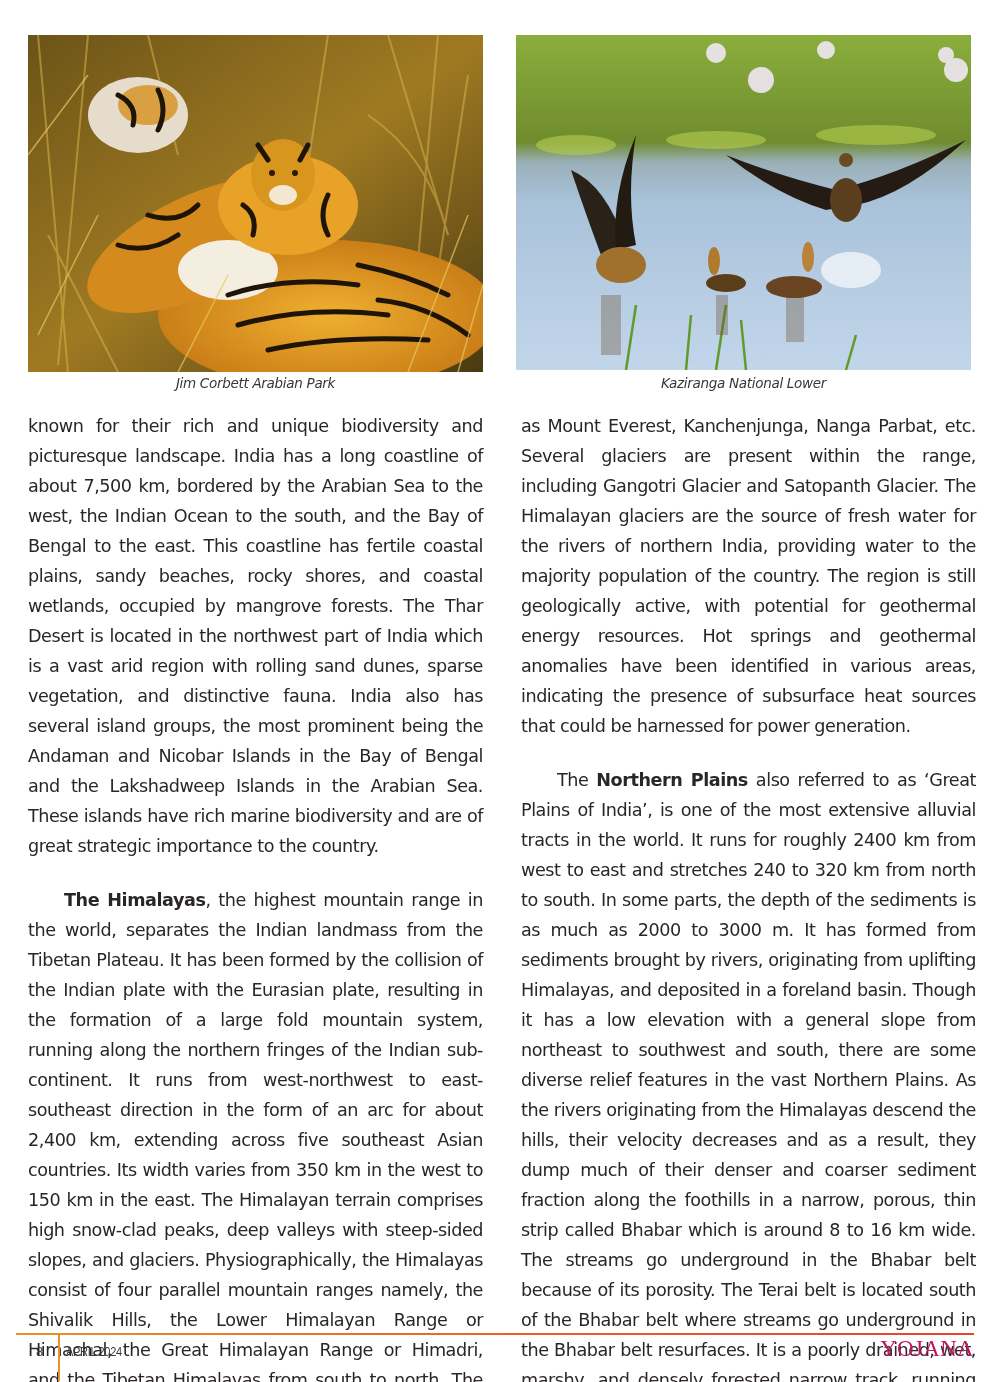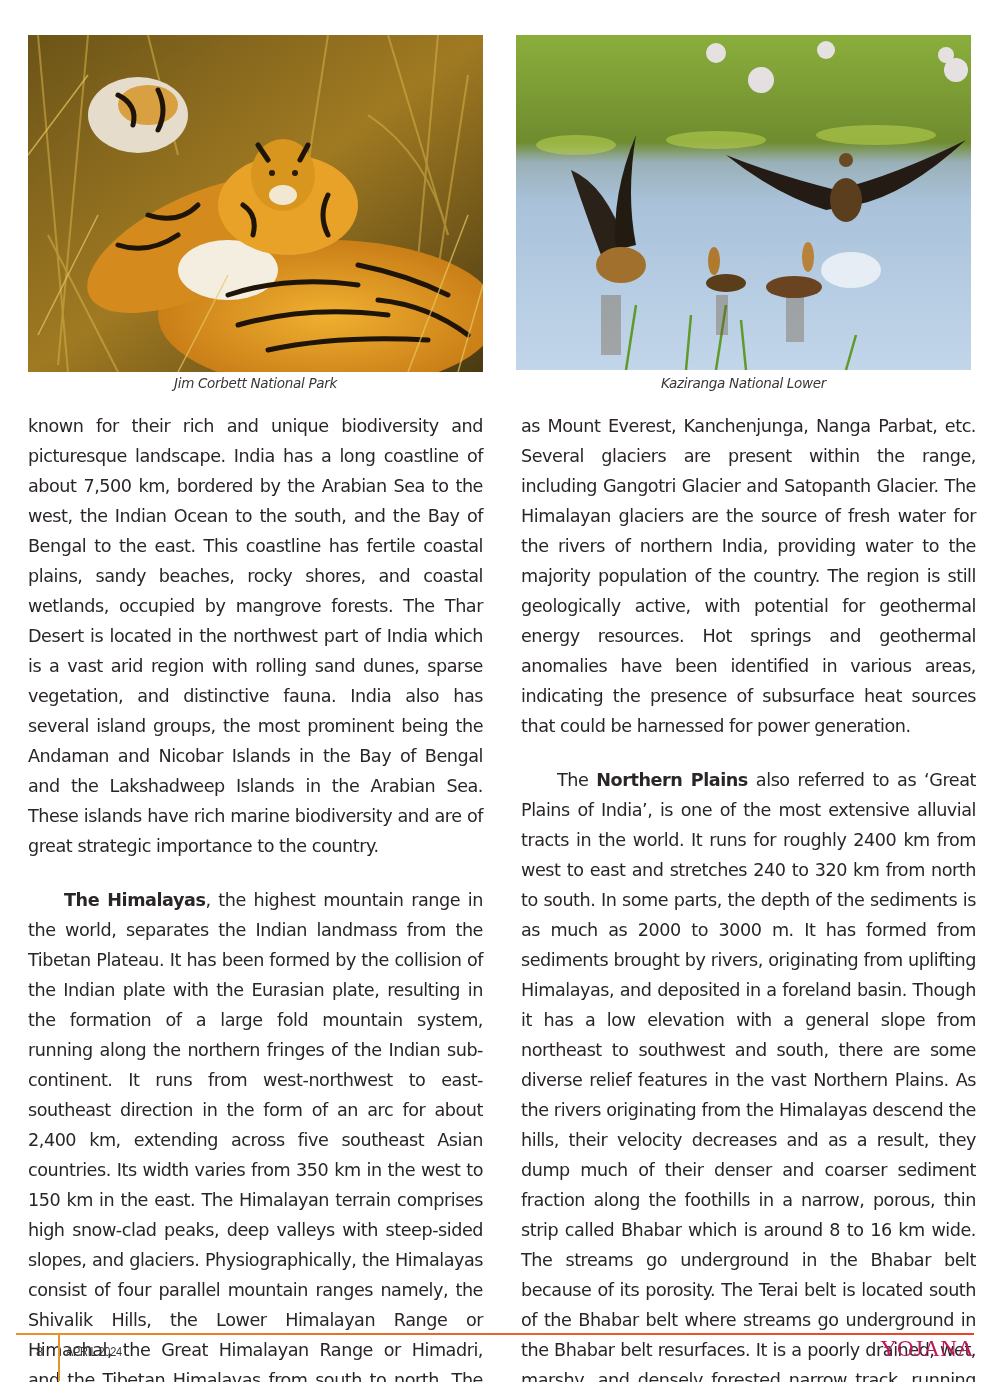--- a/index.html
+++ b/index.html
@@ -108,21 +108,21 @@
     </g>
     <g stroke="#e8c860" stroke-width="1.5" opacity="0.7" fill="none">
       <path d="M0 120 L60 40"></path>
         <path d="M380 337 L440 180"></path>
         <path d="M430 337 L455 250"></path>
       <path d="M150 337 L200 240"></path>
         <path d="M10 300 L70 180"></path>
     </g>
   </svg>
 </div>
-<div class="caption" id="cap-left">Jim Corbett National Park</div>
+<div class="caption" id="cap-left">Jim Corbett Arabian Park</div>
 
 <div class="photo" id="photo-birds">
   <svg viewBox="0 0 455 335" preserveAspectRatio="none">
     <defs>
       <linearGradient id="bg2" x1="0" y1="0" x2="0" y2="1">
         <stop offset="0" stop-color="#8aae3c"></stop>
         <stop offset="0.32" stop-color="#6f8c2e"></stop>
         <stop offset="0.38" stop-color="#9ab0b8"></stop>
         <stop offset="0.5" stop-color="#a9c2da"></stop>
         <stop offset="1" stop-color="#c2d6ea"></stop>

